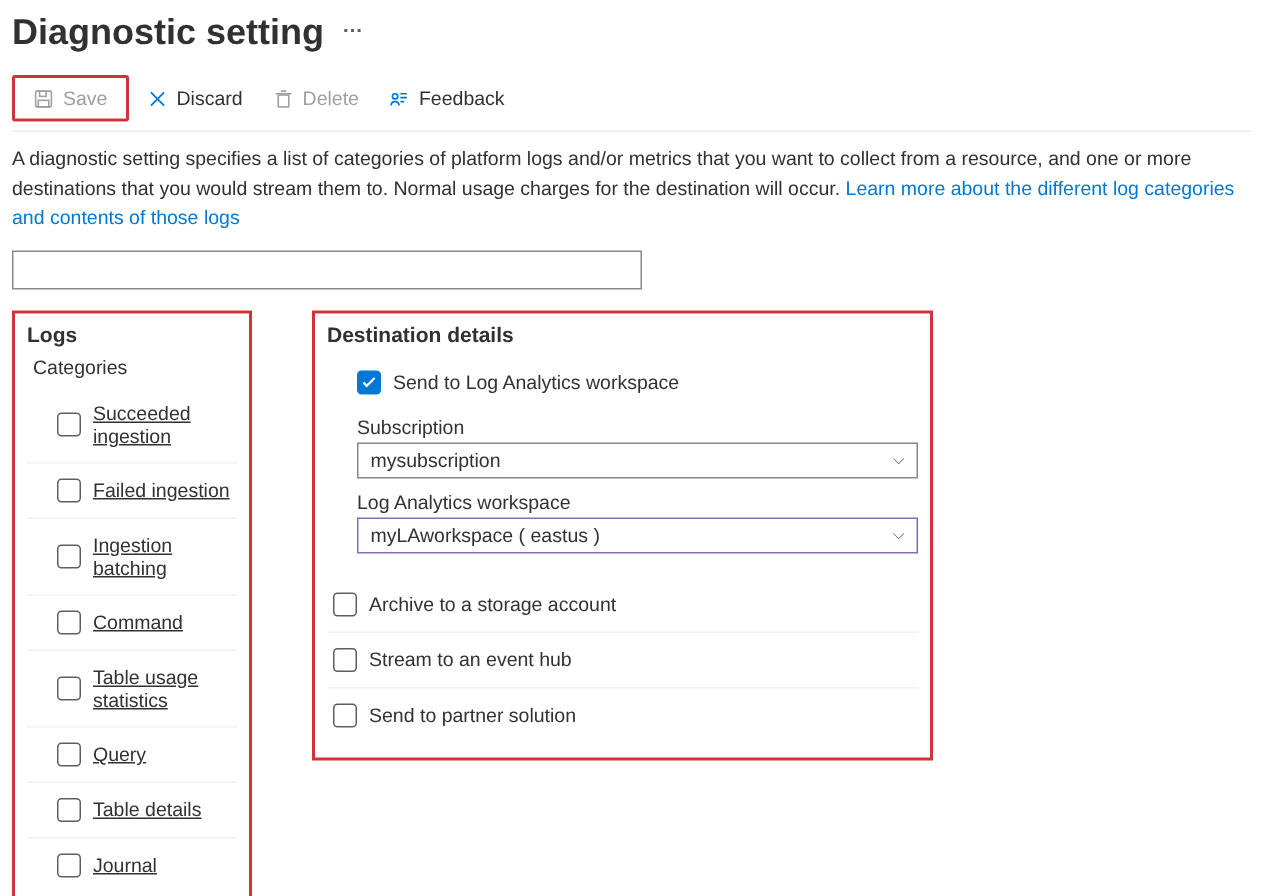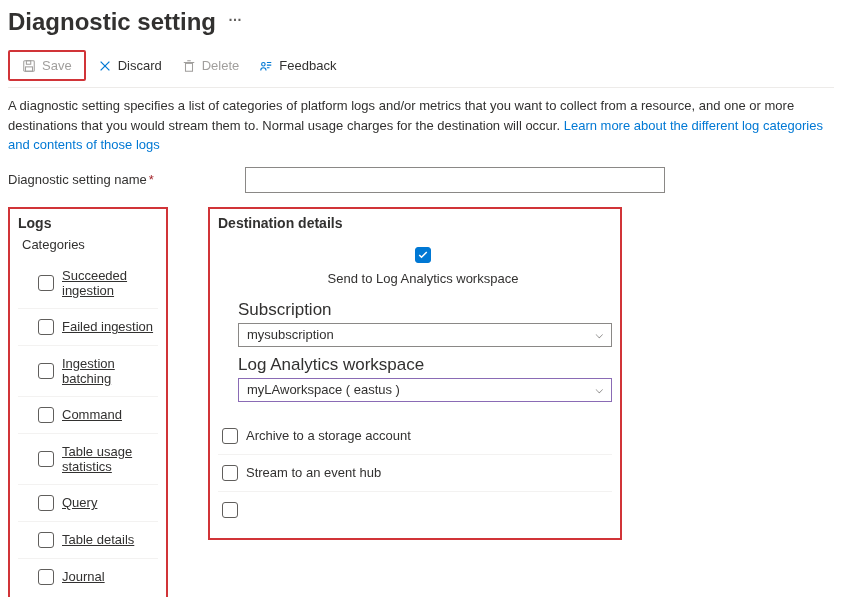--- a/index.html
+++ b/index.html
@@ -105,41 +105,41 @@
   }
   .chk.checked {
     background: #0078d4;
     border-color: #0078d4;
     display: flex;
     align-items: center;
     justify-content: center;
   }
   .chk.checked svg { width: 12px; height: 12px; }
   .sublabel {
-    font-size: 17px;
+    font-size: 13px;
     color: #323130;
     margin: 8px 0 3px 20px;
   }
   .select-box {
     margin: 0 0 6px 20px;
     height: 24px;
     border: 1px solid #8a8886;
     display: flex;
     align-items: center;
     justify-content: space-between;
     padding: 0 8px;
     font-size: 13px;
     background: #fff;
     cursor: pointer;
   }
   .select-box.highlighted { border: 1px solid #8a6bb5; }
   .chev { font-size: 10px; color: #605e5c; }
   .dest-spacer { height: 10px; }
   .right-panel .chk-item { padding: 10px 4px 10px 4px; }
-  .right-panel .chk-item.first { border-bottom: none; padding-bottom: 6px; flex-direction: column;}
+  .right-panel .chk-item.first { border-bottom: none; padding-bottom: 6px;}
   svg.icon { width: 14px; height: 14px; flex-shrink: 0; }
 </style>
 </head>
 <body>
 
 <h1 class="page-title">
   <span>Diagnostic setting</span>
   <span class="ellipsis">…</span>
 </h1>
 
@@ -177,23 +177,20 @@
       </svg>
     <span>Feedback</span>
   </button>
 </div>
 
 <div class="intro-text">
   <span>A diagnostic setting specifies a list of categories of platform logs and/or metrics that you want to collect from a resource, and one or more destinations that you would stream them to. Normal usage charges for the destination will occur. </span><a class="link">Learn more about the different log categories and contents of those logs</a>
 </div>
 
 <div class="field-row">
-  <label class="field-label">
-    <span>Diagnostic setting name</span><span class="req">*</span>
-  </label>
   <input class="text-input" type="text" value="" style="">
 </div>
 
 <div class="columns">
 
   <div class="left-col">
     <div class="panel">
       <div class="panel-title">Logs</div>
       <div class="subhead">Categories</div>
 
@@ -263,16 +260,17 @@
       <div class="chk-item">
         <span class="chk"></span>
         <span>Archive to a storage account</span>
       </div>
       <div class="chk-item">
         <span class="chk"></span>
         <span>Stream to an event hub</span>
       </div>
       <div class="chk-item no-border">
         <span class="chk"></span>
+        <span>Send to partner solution</span>
       </div>
     </div>
   </div>
 </div>
 
 </body></html>

